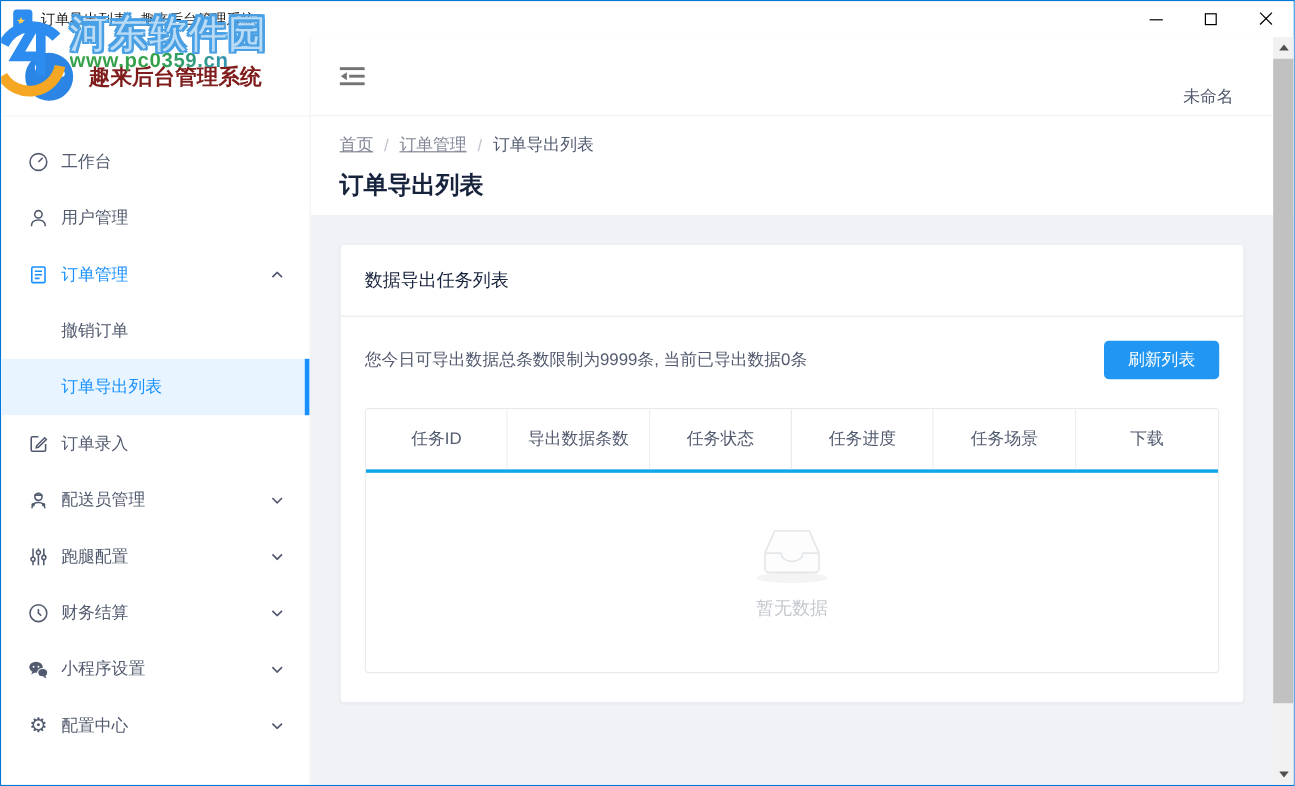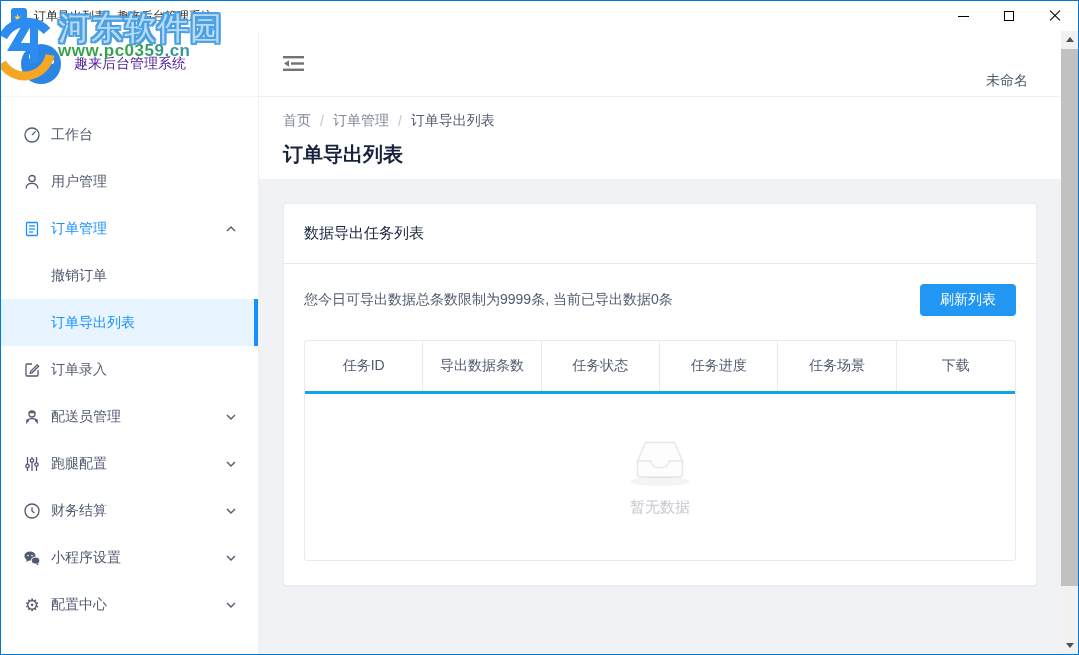--- a/index.html
+++ b/index.html
@@ -57,21 +57,21 @@
 
   
   .frame { display:flex; height:623px; position:relative; }
 
   
   .sidebar { width:258px; background:#fff; border-right:1px solid #f0f0f0; overflow:hidden; flex:0 0 auto; }
   .logo-row { height:66px; display:flex; align-items:center; padding-left:20px; border-bottom:1px solid #f5f5f5; }
   .logo-circle { width:40px; height:40px; border-radius:50%; background:#2b85e4; position:relative; flex:0 0 auto; }
   .logo-circle::before { content:""; position:absolute; left:8px; top:9px; width:7px; height:7px; border-radius:50%; background:#fff; }
   .logo-circle::after { content:""; position:absolute; right:7px; top:15px; width:5px; height:5px; border-radius:50%; background:#fff; }
-  .logo-text { margin-left:13px; font-size:14px; color:#4c1d95; white-space:nowrap; }
+  .logo-text { margin-left:13px; font-size:18px; color:#7f1d1d; white-space:nowrap;font-weight:bold; }
   .menu { padding-top:14px; }
   .mi {
     height:47px; display:flex; align-items:center; padding:0 22px;
     font-size:14px; color:#515a6e; cursor:pointer; position:relative; white-space:nowrap;
   }
   .mi-icon { width:18px; height:18px; margin-right:10px; display:flex; align-items:center; justify-content:center; flex:0 0 auto; }
   .mi.sub { padding-left:50px; }
   .mi .chev { margin-left:auto; display:flex; }
   .mi.blue { color:#1890ff; }
   .mi.active { background:#e8f4ff; color:#1890ff; }
@@ -82,21 +82,21 @@
   .main { flex:1; display:flex; flex-direction:column; background:#f0f2f5; min-width:0; }
   .topbar {
     height:66px; background:#fff; display:flex; align-items:center;
     padding:0 50px 0 24px; border-bottom:1px solid #f0f0f0;
   }
   .fold-icon { display:flex; cursor:pointer; }
   .user-label { margin-left:auto; font-size:14px; color:#515a6e;margin-top:35px; }
 
   .crumb-section { background:#fff; padding:15px 24px 0 24px; height:82px; }
   .breadcrumb { font-size:14px; display:flex; align-items:center; }
-  .bc-link { color:#808695; }
+  .bc-link { color:#808695;text-decoration:underline; }
   .bc-sep { color:#c0c4cc; margin:0 9px; }
   .bc-current { color:#515a6e; }
   .page-title { margin-top:11px; font-size:20px; font-weight:bold; color:#17233d; }
 
   .content { flex:1; padding:24px 41px 0 24px; }
   .card { background:#fff; border:1px solid #ebeef5; border-radius:4px; box-shadow:0 1px 2px rgba(0,0,0,.03); }
   .card-header { height:60px; display:flex; align-items:center; padding:0 20px; font-size:15px; color:#17233d; border-bottom:1px solid #e8eaec; }
   .card-body { padding:20px 20px 24px 20px; }
   .info-row { display:flex; align-items:center; justify-content:space-between; }
   .quota-text { font-size:14px; color:#515a6e; }

